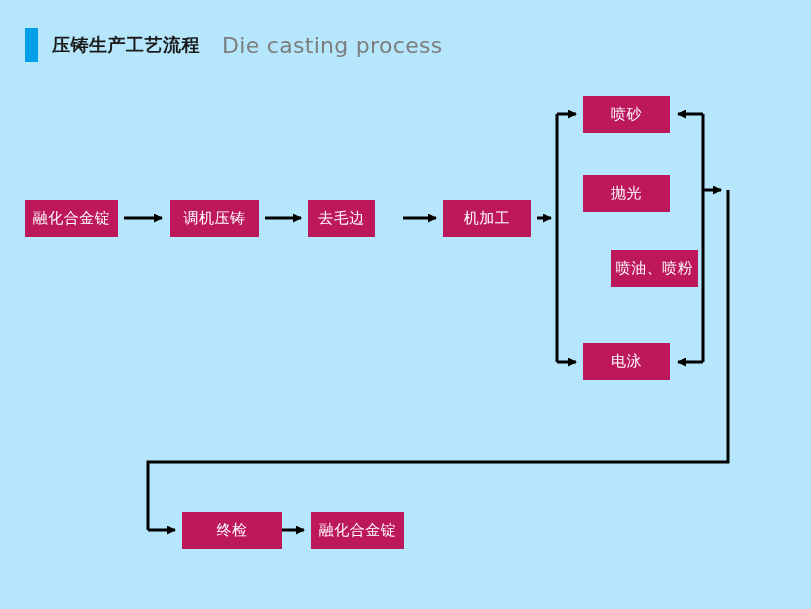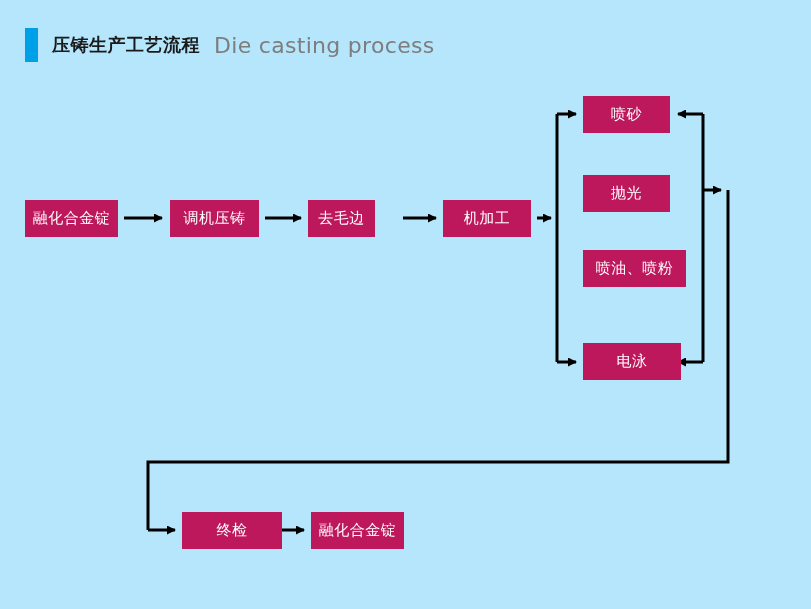--- a/index.html
+++ b/index.html
@@ -34,21 +34,21 @@
   #title-cn {
     font-size: 18px;
     font-weight: bold;
     color: #1a1a1a;
     letter-spacing: 0.5px;
     white-space: nowrap;
   }
   #title-en {
     font-size: 22px;
     color: #7d7d7d;
-    margin-left: 14px;
+    margin-left: 22px;
     white-space: nowrap;
     letter-spacing: 0.3px;
   }
 
   
   #flow-canvas {
     position: absolute;
     left: 0;
     top: 0;
     width: 811px;
@@ -69,22 +69,22 @@
   }
 
   
   #node-melt      { left: 25px;  top: 200px; width: 93px;  height: 37px; }
   #node-adjust    { left: 170px; top: 200px; width: 89px;  height: 37px; }
   #node-deburr    { left: 308px; top: 200px; width: 67px;  height: 37px; }
   #node-machining { left: 443px; top: 200px; width: 88px;  height: 37px; }
 
   #node-sandblast { left: 583px; top: 96px;  width: 87px;  height: 37px; }
   #node-polish    { left: 583px; top: 175px; width: 87px;  height: 37px; }
-  #node-spray     { left: 583px; top: 250px; width: 103px;  height: 37px; }
-  #node-electro   { left: 583px; top: 343px; width: 98px;  height: 37px; }
+  #node-spray     { left: 611px; top: 250px; width: 87px;  height: 37px; }
+  #node-electro   { left: 583px; top: 343px; width: 87px;  height: 37px; }
 
   #node-final     { left: 182px; top: 512px; width: 100px;  height: 37px; }
   #node-pack      { left: 311px; top: 512px; width: 93px;  height: 37px; }
 
   #arrow-layer {
     position: absolute;
     left: 0;
     top: 0;
     width: 811px;
     height: 609px;

